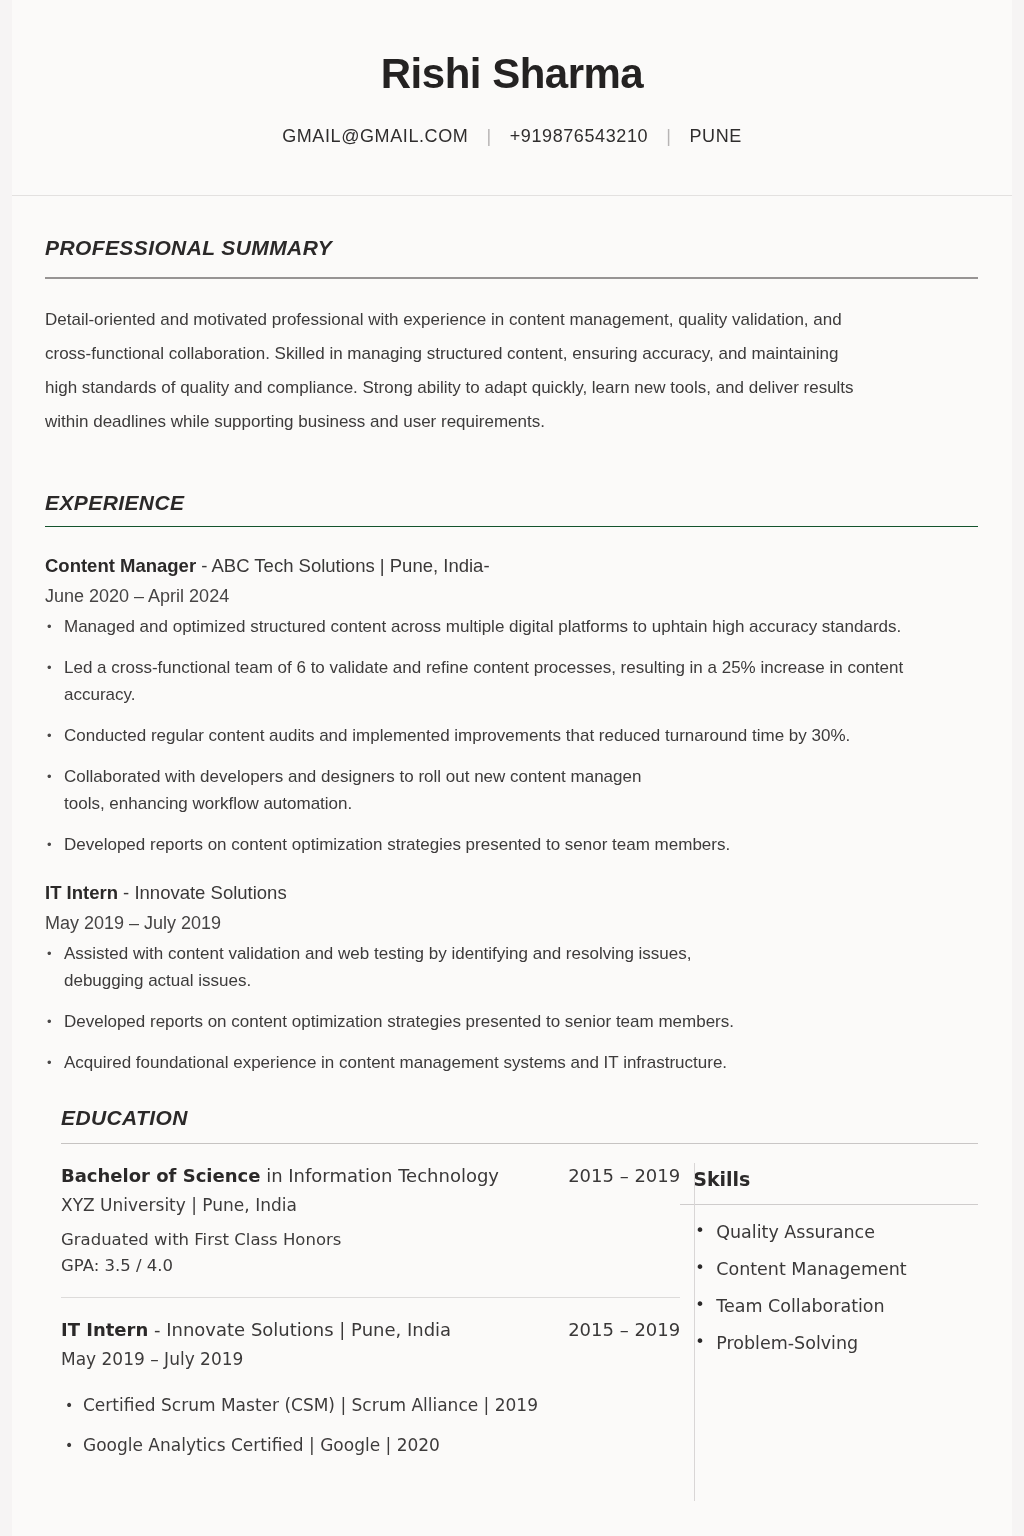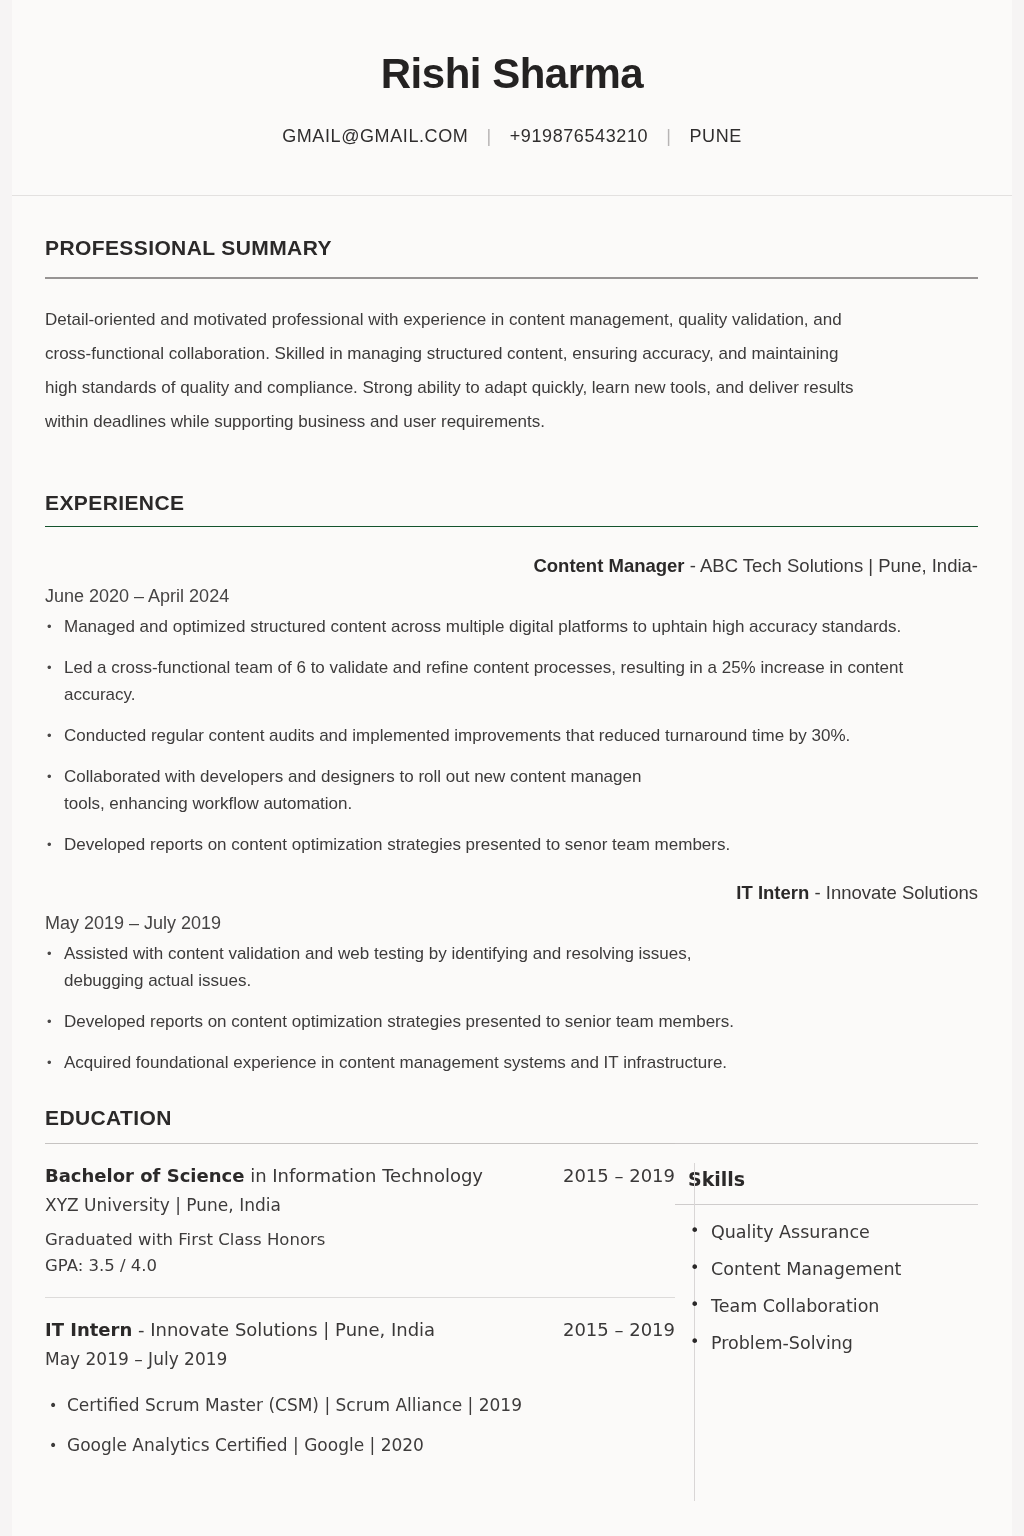--- a/index.html
+++ b/index.html
@@ -12,39 +12,40 @@
   
   .header { text-align:center; padding-top:50px; border-bottom:1px solid #e3e1e0; padding-bottom:48px; }
   .name { font-size:42px; font-weight:bold; color:#242222; letter-spacing:-0.5px; }
   .contact { margin-top:28px; font-size:18px; color:#2f2d2d; letter-spacing:0.6px; }
   .contact .sep { color:#b7b4b4; margin:0 18px; font-weight:400; }
   
   .content { padding:0 34px 0 33px; }
   .sec-heading {
     font-size:21px; font-weight:bold; color:#2b2929; letter-spacing:0.4px;
     line-height:24px;
+    font-style:italic;
   }
   .summary-sec { margin-top:40px; }
   .summary-sec .sec-heading { padding-bottom:17px; border-bottom:2px solid #979494; }
   .summary-text { margin-top:24px; font-size:17px; line-height:34px; color:#3d3b3b; white-space:pre-line; }
   .experience-sec { margin-top:52px; }
   .experience-sec .sec-heading { padding-bottom:11px; border-bottom:1px solid #14532d; }
-  .job-title-row { margin-top:28px; display:flex; justify-content:flex-end; font-size:18.5px; color:#3a3838; }
+  .job-title-row { margin-top:28px; display:flex; justify-content:flex-start; font-size:18.5px; color:#3a3838; }
   .job-title-row .bold { font-weight:bold; color:#2b2929; }
   .job-dates { margin-top:9px; font-size:18px; color:#464444; }
   ul.bullets { list-style:none; margin-top:6px; }
   ul.bullets li {
     font-size:17px; line-height:27px; margin-bottom:14px; padding-left:19px; position:relative;
     white-space:pre-line; color:#3d3b3b;
   }
   ul.bullets li::before { content:"•"; position:absolute; left:2px; top:0; font-size:13px; color:#4a4848; }
   .job2 .job-title-row { margin-top:24px; }
   
   .bottom { margin-top:30px; position:relative; display:flex; }
-  .left-col { width:630px; }
+  .left-col { width:630px;margin-left:16px; }
   .right-col { width:303px; margin-left:auto; font-family:"DejaVu Sans", sans-serif; }
   .vdivider { position:absolute; left:649px; top:57px; width:1px; height:338px; background:#d9d6d6; }
   .left-col .sec-heading { padding-bottom:13px; border-bottom:1.5px solid #c6c3c2; }
   .edu-entry { font-family:"DejaVu Sans", sans-serif; }
   .edu-title-row { margin-top:20px; display:flex; justify-content:space-between; font-size:18px; color:#3a3838; line-height:23px; }
   .edu-title-row .bold { font-weight:bold; color:#2b2929; }
   .edu-dates { font-size:18px; color:#3a3838; white-space:nowrap; padding-left:12px; }
   .edu-sub { margin-top:8px; font-size:17px; color:#3d3b3b; }
   .edu-details { margin-top:12px; font-size:16.5px; line-height:26px; color:#3d3b3b; }
   .edu-sep { margin-top:18px; border-bottom:1px solid #dddbda; }

